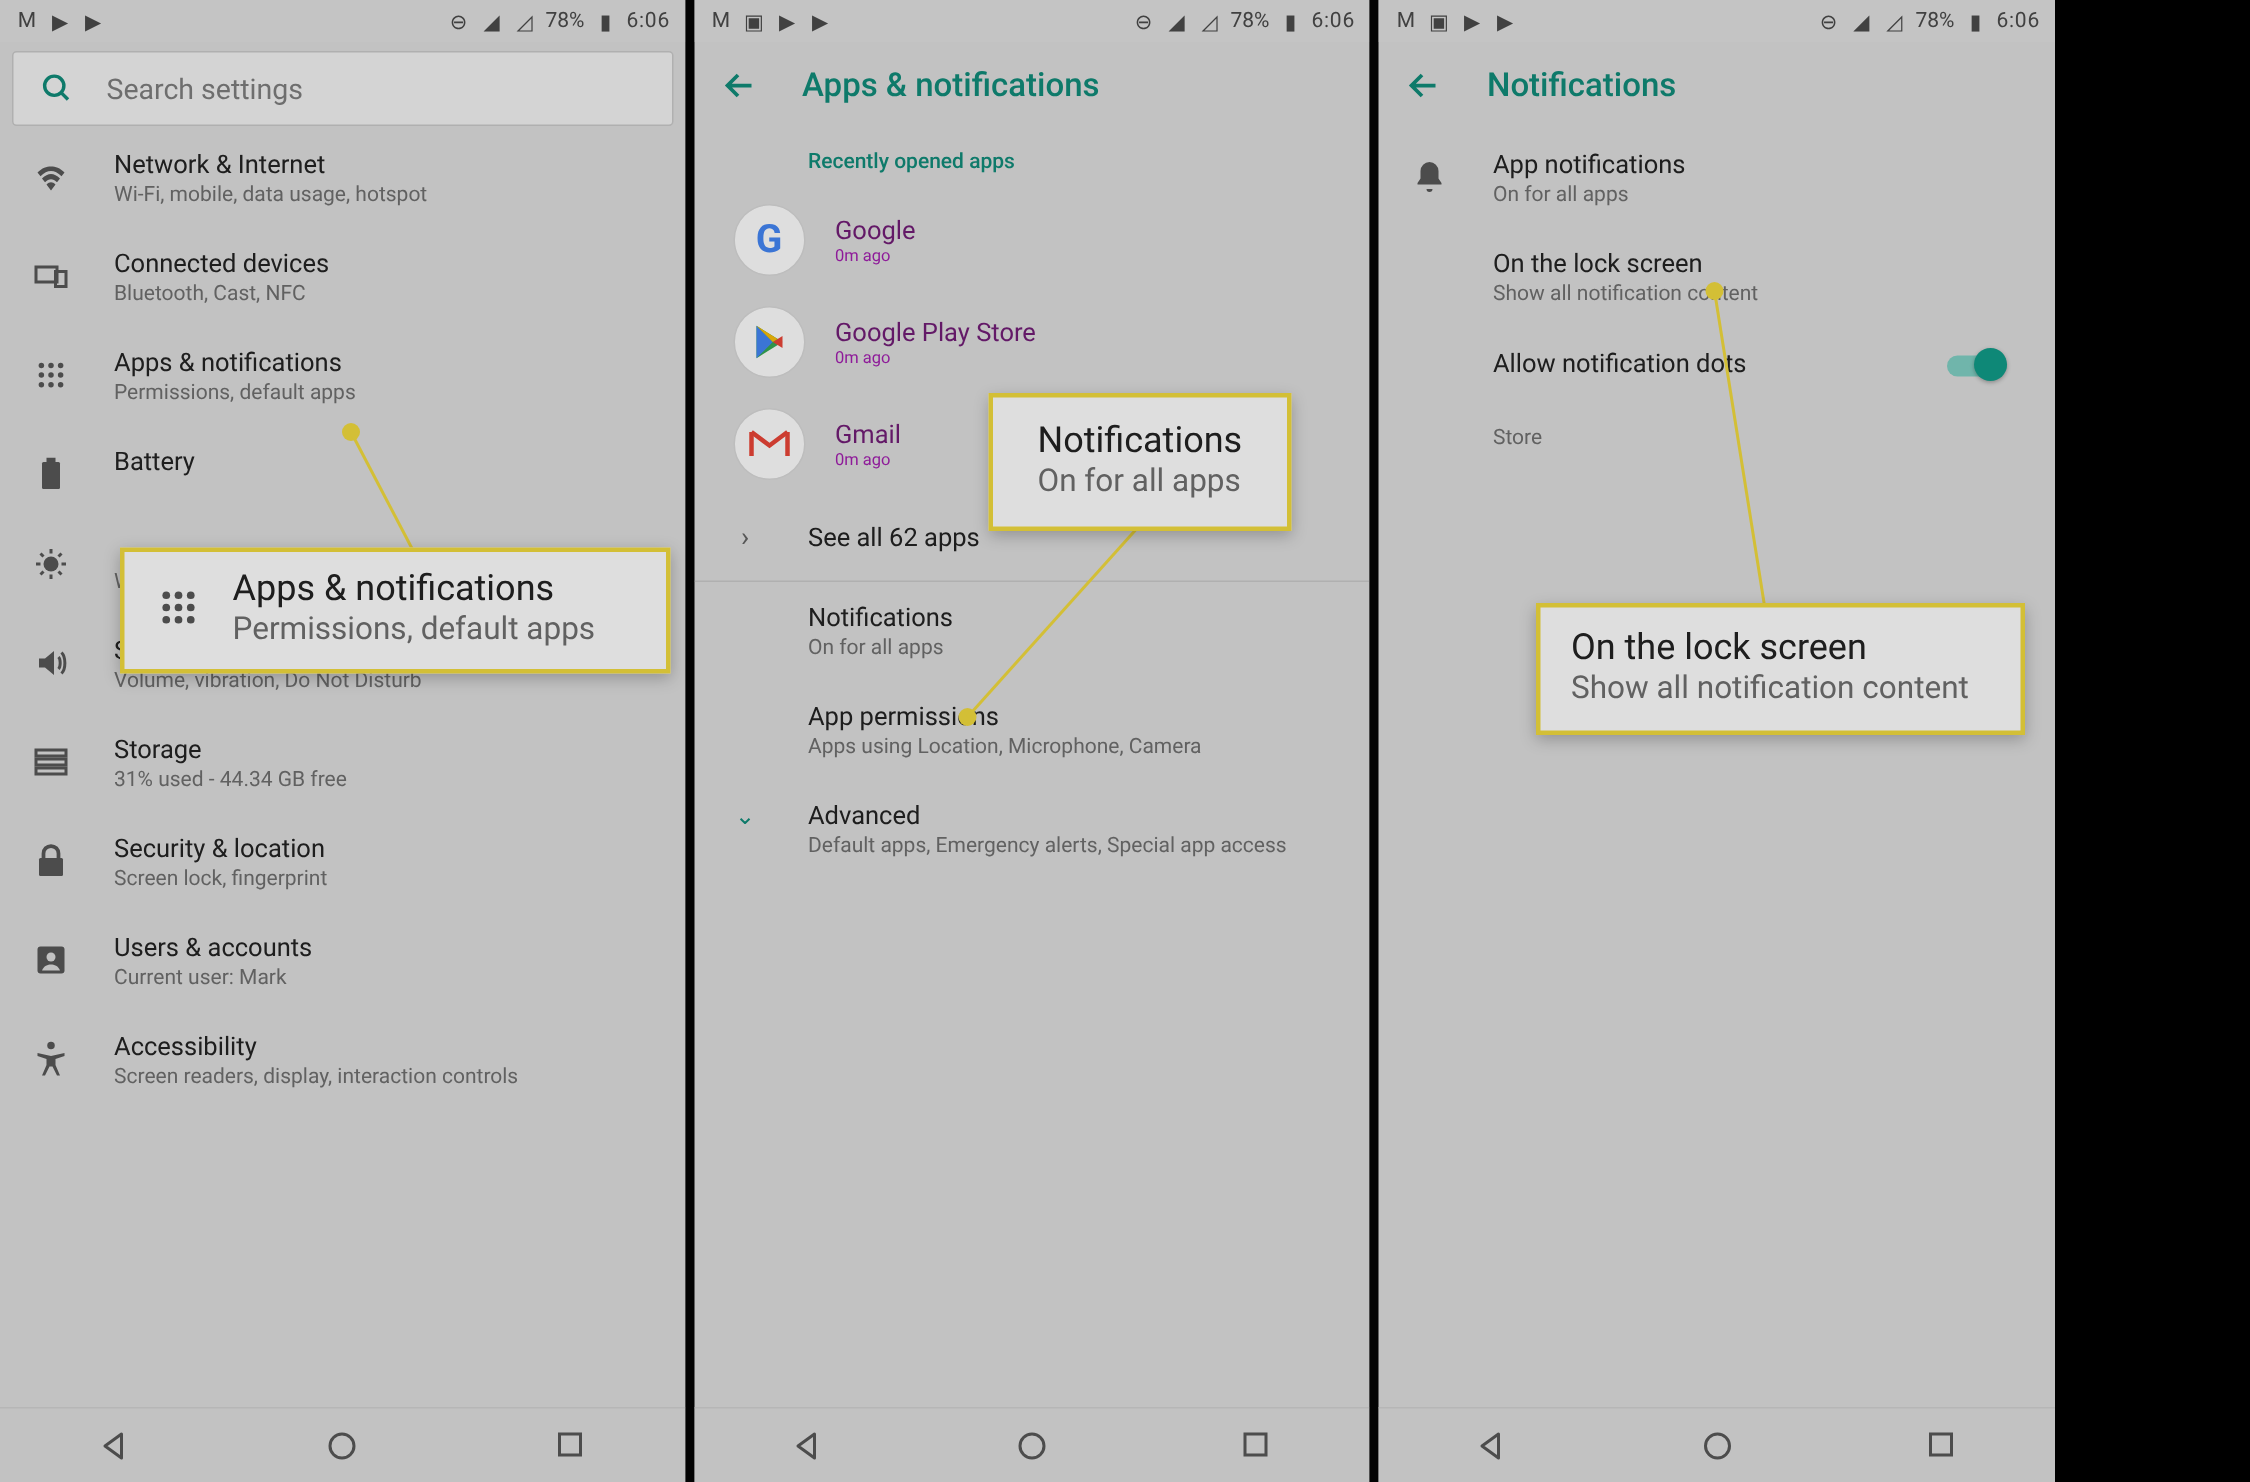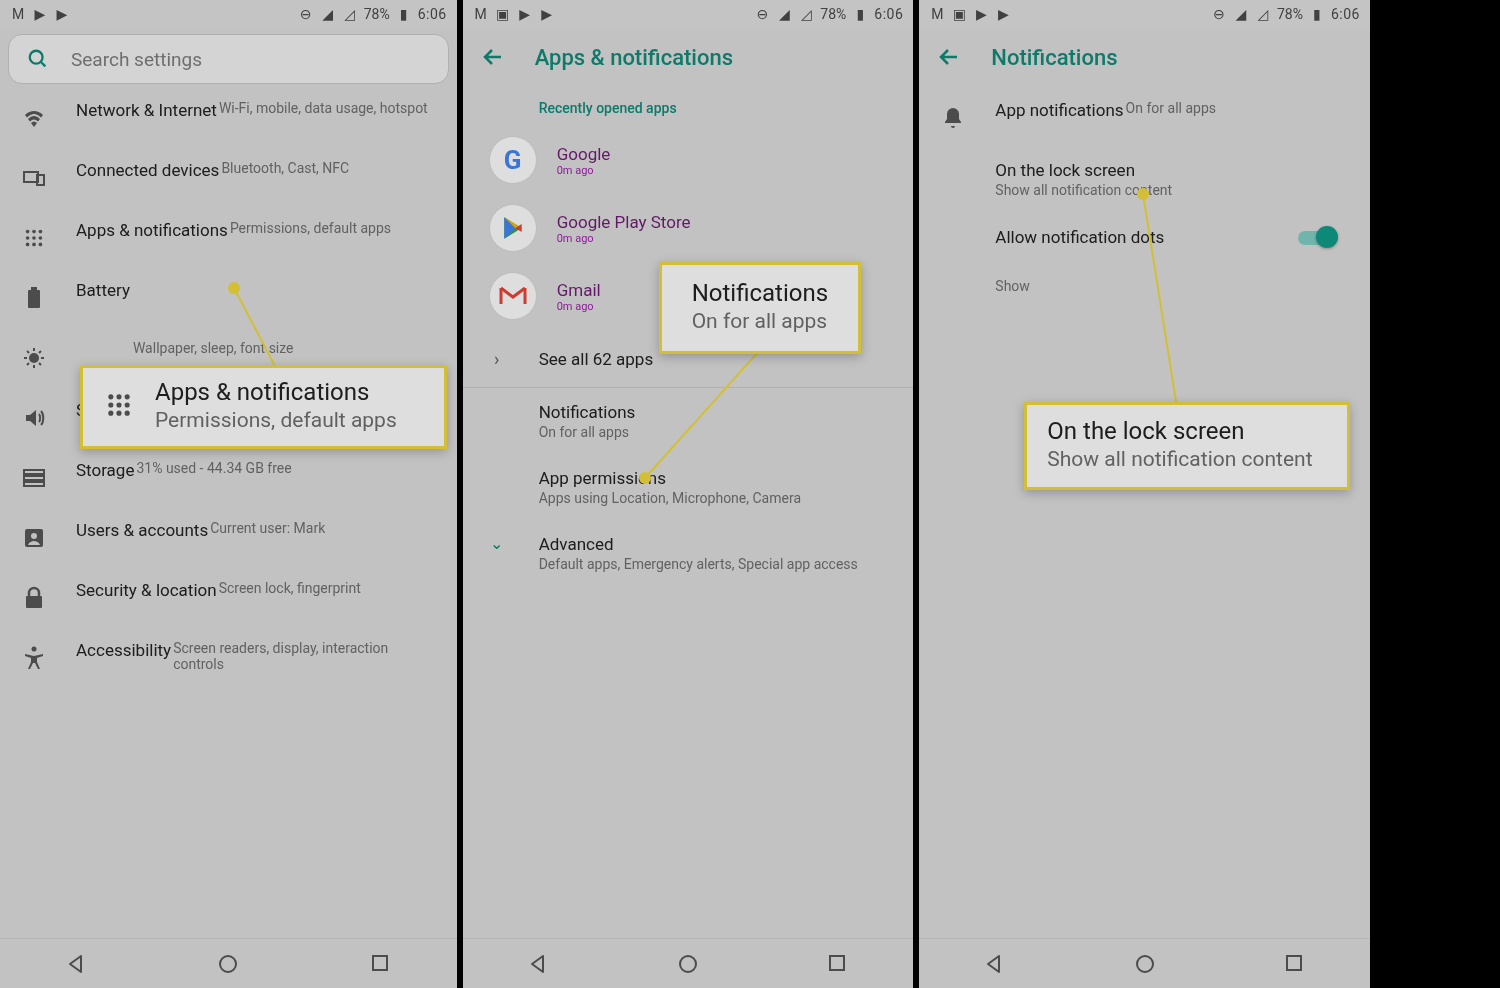--- a/index.html
+++ b/index.html
@@ -11,37 +11,37 @@
   
   .status-bar { height: 28px; display: flex; align-items: center; padding: 0 10px; font-size: 14px; color: #484848; background: #e0e0e0; }
   .status-left { display: flex; gap: 6px; }
   .status-right { margin-left: auto; display: flex; gap: 6px; align-items: center; }
   .sicon { width: 16px; height: 16px; display: inline-flex; align-items: center; justify-content: center; font-size: 14px;}
   .battery-pct { font-size: 14px; }
   .clock { font-size: 14px; letter-spacing: 0.5px;}
 
   
   .search-wrap { padding: 6px 8px; }
-  .search-box { background: #f3f3f3; border: 1px solid #c9c9c9; border-radius: 14px; height: 50px; display: flex; align-items: center; padding: 0 18px; gap: 22px; }
+  .search-box { background: #f3f3f3; border: 1px solid #c9c9c9; border-radius: 3px; height: 50px; display: flex; align-items: center; padding: 0 18px; gap: 22px; }
   .search-box .mag { color: #0d8a78; font-size: 22px; }
   .search-box .ph { color: #7d7d7d; font-size: 19px; }
 
   
   .appbar { height: 58px; display: flex; align-items: center; padding: 0 18px; gap: 30px; background: transparent; }
   .appbar .back { color: #0d8a78; font-size: 24px; }
   .appbar .title { color: #0d8a78; font-size: 22px; font-weight: 500; }
 
   
   .content { position: absolute; top: 86px; bottom: 50px; left: 0; right: 0; overflow: hidden; }
   .phone:nth-child(1) .content { top: 86px; }
 
   
   .row { display: flex; align-items: flex-start; padding: 14px 18px 14px 20px; gap: 28px; }
   .row .ic { width: 28px; height: 32px; display: flex; align-items: center; justify-content: center; color: #616161; flex-shrink: 0; font-size: 20px; padding-top: 4px; }
-  .row .txt { display: flex; flex-direction: row; gap: 2px; }
+  .row .txt { display: flex; flex-direction: column; gap: 2px; }
   .row .t1 { font-size: 17px; color: #202020; }
   .row .t2 { font-size: 14px; color: #6e6e6e; }
 
   .category-label { color: #0d8a78; font-size: 14px; font-weight: 500; padding: 14px 0 10px 76px; }
 
   .app-row { display: flex; align-items: center; padding: 10px 18px 10px 18px; gap: 20px; }
   .app-row .appicon { width: 48px; height: 48px; border-radius: 50%; background: #fff; display: flex; align-items: center; justify-content: center; flex-shrink: 0; margin-left: 8px; border: 1px solid #d8d8d8; font-weight: bold; }
   .app-row .t1 { font-size: 17px; color: #701a75; }
   .app-row .t2 { font-size: 11px; color: #a21caf; }
 
@@ -193,41 +193,41 @@
             <rect x="2" y="14" width="20" height="4"></rect>
           </svg>
         </span>
       <div class="txt">
           <span class="t1">Storage</span>
           <span class="t2">31% used - 44.34 GB free</span>
         </div>
     </div>
     <div class="row">
       <span class="ic">
+          <svg width="20" height="24" viewBox="0 0 20 24" fill="#555">
+            <rect x="2" y="10" width="16" height="12" rx="1"></rect>
+            <path d="M5 10V7a5 5 0 0110 0v3" fill="none" stroke="#555" stroke-width="2.5"></path>
+          </svg>
+        </span>
+      <div class="txt">
+          <span class="t1">Security &amp; location</span>
+          <span class="t2">Screen lock, fingerprint</span>
+        </div>
+    </div>
+    <div class="row">
+      <span class="ic">
           <svg width="22" height="22" viewBox="0 0 22 22" fill="#555">
             <rect x="2" y="2" width="18" height="18" rx="2"></rect>
             <circle cx="11" cy="9" r="3" fill="#dedede"></circle>
             <path d="M5 18c1-3 4-4 6-4s5 1 6 4" fill="#dedede"></path>
           </svg>
         </span>
       <div class="txt">
           <span class="t1">Users &amp; accounts</span>
           <span class="t2">Current user: Mark</span>
-        </div>
-    </div>
-    <div class="row">
-      <span class="ic">
-          <svg width="20" height="24" viewBox="0 0 20 24" fill="#555">
-            <rect x="2" y="10" width="16" height="12" rx="1"></rect>
-            <path d="M5 10V7a5 5 0 0110 0v3" fill="none" stroke="#555" stroke-width="2.5"></path>
-          </svg>
-        </span>
-      <div class="txt">
-          <span class="t1">Security &amp; location</span>
-          <span class="t2">Screen lock, fingerprint</span>
         </div>
     </div>
     <div class="row">
       <span class="ic">
           <svg width="22" height="24" viewBox="0 0 22 24" fill="#555">
             <circle cx="11" cy="3" r="2.5"></circle>
             <path d="M2 8l9 2 9-2v2l-6 2v4l3 7h-2l-3-6h-2l-3 6H5l3-7v-4L2 10z"></path>
           </svg>
         </span>
       <div class="txt">
@@ -444,21 +444,21 @@
       <div class="t2">Show all notification content</div>
     </div>
     <div class="sub-row" style="display:flex; align-items:center;">
       <div class="t1" style="flex:1;">Allow notification dots</div>
       <div class="switch" style="margin-right:14px;">
         <div class="track"></div>
           <div class="thumb"></div>
       </div>
     </div>
     <div class="sub-row">
-      <div class="t2">Show</div>
+      <div class="t2">Store</div>
     </div>
   </div>
 
   <div class="callout-dot" style="top:188px; left:218px;"></div>
   <svg style="position:absolute; top:188px; left:218px; z-index:9;" width="60" height="230">
       <line x1="6" y1="6" x2="40" y2="220" stroke="#f2da3c" stroke-width="2"></line>
     </svg>
   <div class="callout" style="top:402px; left:105px; right:20px; padding:12px 20px 16px;">
     <div>
         <div class="ct1">On the lock screen</div>

